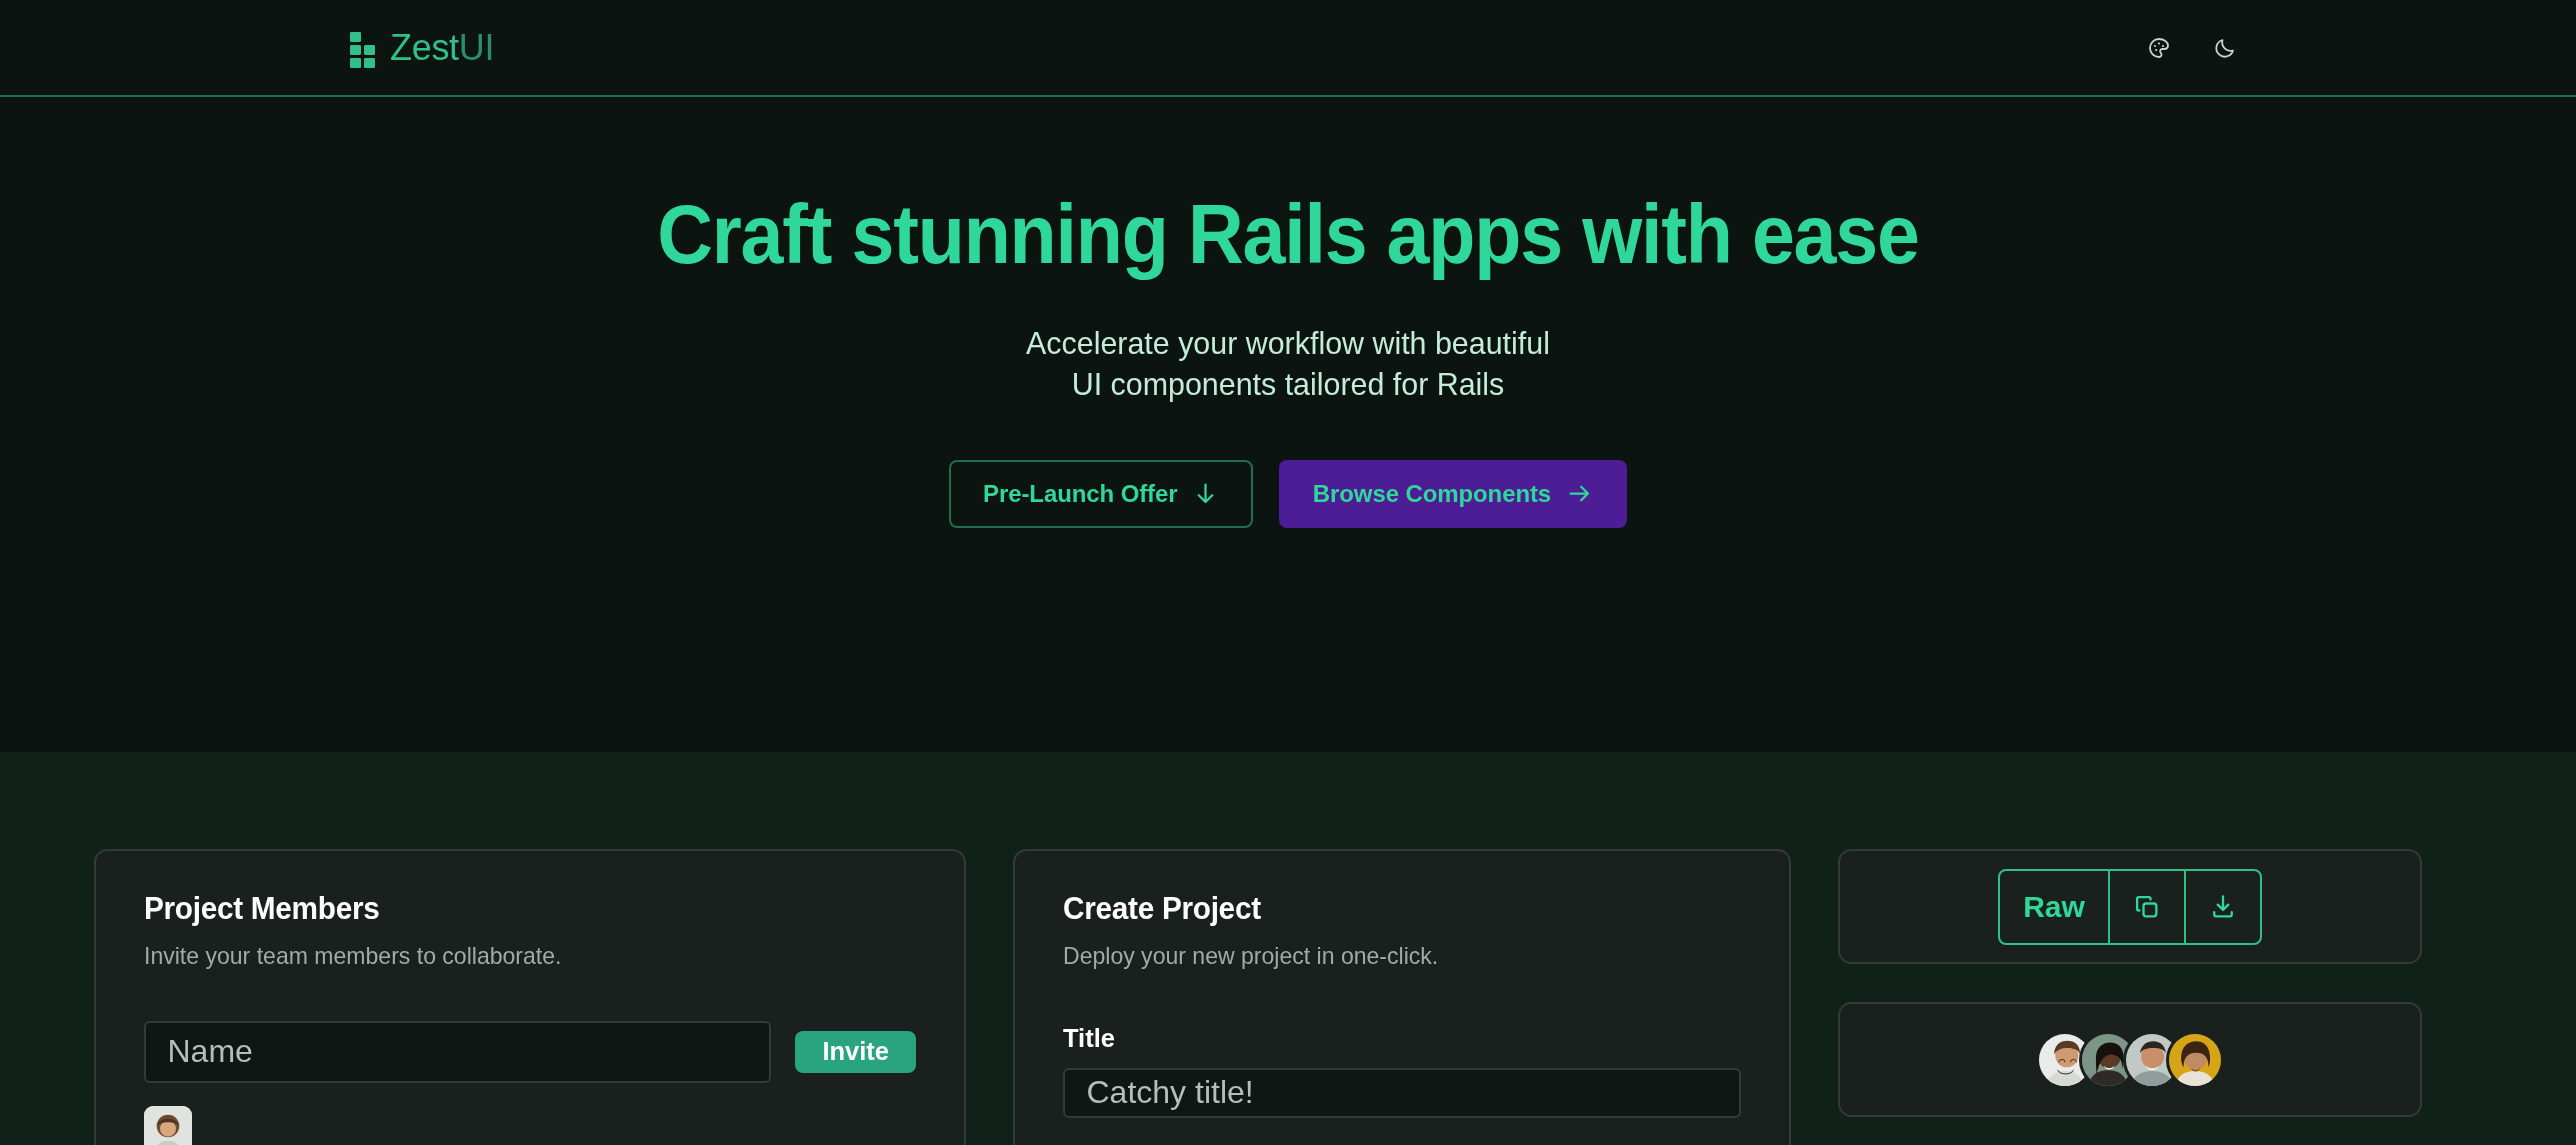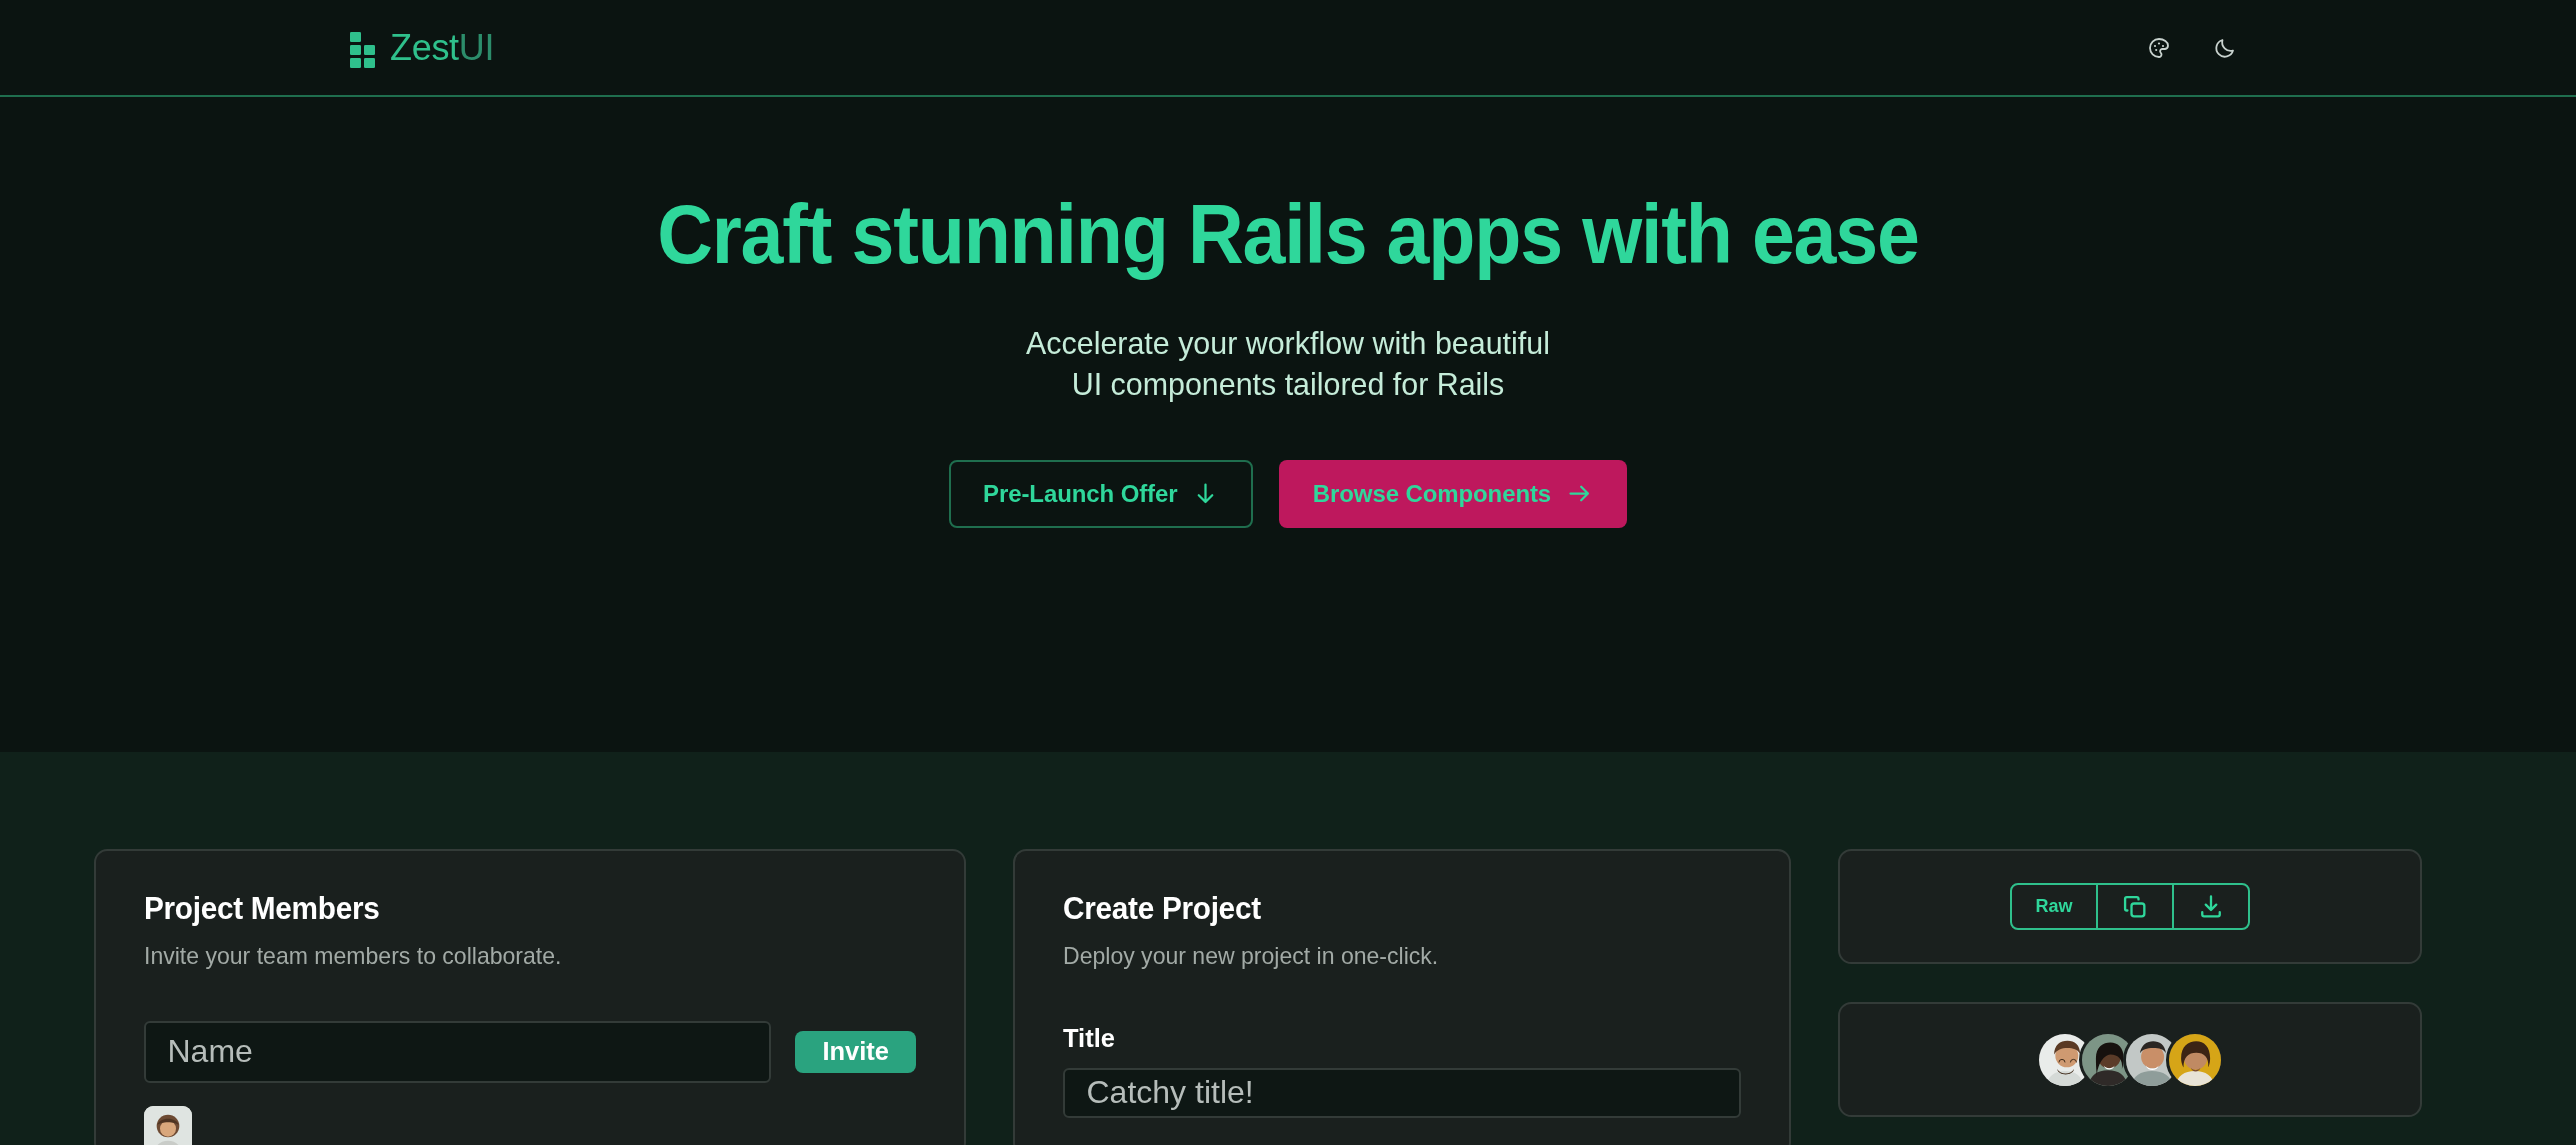--- a/index.html
+++ b/index.html
@@ -117,21 +117,21 @@
     font-family: "Liberation Sans", sans-serif;
   }
   .btn svg { width: 27px; height: 27px; }
 
   .btn-outline {
     background: transparent;
     border: 2px solid #1f6e4e;
     color: #2fd79b;
   }
   .btn-solid {
-    background: #be185d;
+    background: #4c1d95;
     border: 2px solid transparent;
     color: #2fd79b;
   }
 
   
   .showcase {
     background: #10211a;
     height: 394px;
     padding: 0 94px;
   }
@@ -231,31 +231,31 @@
   .card-btns { height: 115px; }
   .card-avatars { height: 115px; }
 
   .segmented {
     display: flex;
     border: 2px solid #2fc08c;
     border-radius: 8px;
     overflow: hidden;
   }
   .seg-item {
-    height: 43px;
+    height: 72px;
     min-width: 74px;
     padding: 0 23px;
     display: flex;
     align-items: center;
     justify-content: center;
     background: transparent;
     border: none;
     border-left: 2px solid #2fc08c;
     color: #2fd79b;
-    font-size: 18px;
+    font-size: 30px;
     font-weight: 700;
     cursor: pointer;
     font-family: "Liberation Sans", sans-serif;
   }
   .seg-item:first-child { border-left: none; }
   .seg-item svg { width: 28px; height: 28px; }
 
   .avatar-stack { display: flex; }
   .avatar-stack .av {
     width: 58px;

